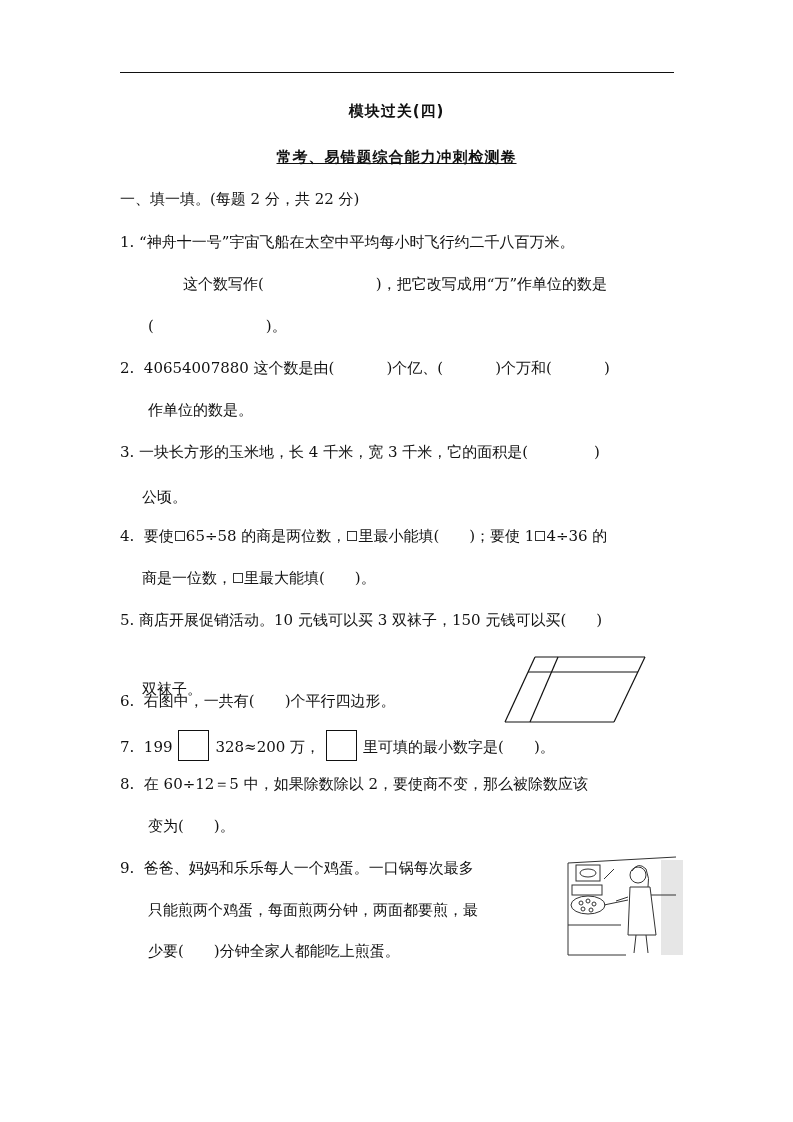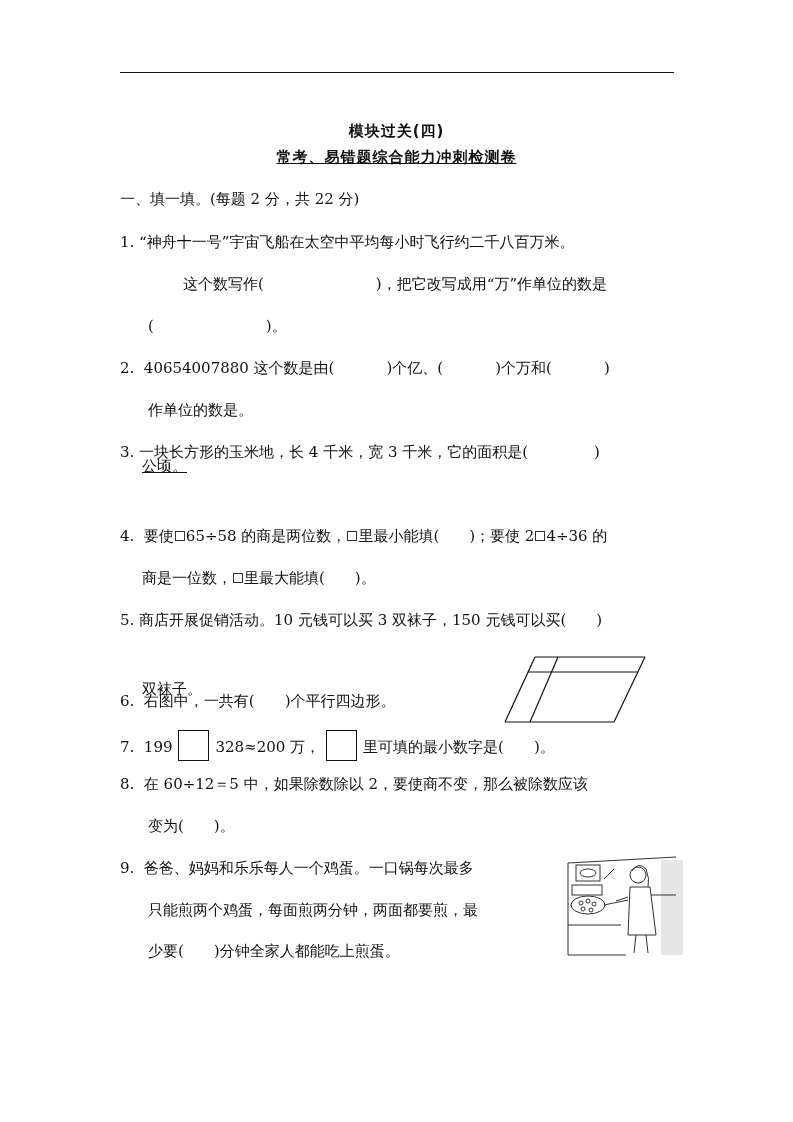--- a/index.html
+++ b/index.html
@@ -16,36 +16,36 @@
   .box { display:inline-block; width:29px; height:29px; border:1.3px solid #111; vertical-align:middle; margin:0 6px; position:relative; top:-2px; }
   .small-box { display:inline-block; width:8px; height:8px; border:1px solid #333; vertical-align:middle; margin:0 1px; position:relative; top:-1px; }
   .figure { position:absolute; left:500px; top:652px; }
   .illus { position:absolute; left:566px; top:855px; }
 </style>
 </head>
 <body>
 
 <div class="rule"></div>
 
-<div class="title" style="top:122px;">模块过关(四)</div>
+<div class="title" style="top:102px;">模块过关(四)</div>
 <div class="title" style="top:148px;text-decoration:underline;">常考、易错题综合能力冲刺检测卷</div>
 
 <div class="line" style="top:188px;">一、填一填。(每题 2 分，共 22 分)</div>
 
 <div class="line" style="top:231px;"><span>1. “神舟十一号”宇宙飞船在太空中平均每小时飞行约</span><span class="u">二千八百万</span><span>米。</span></div>
 <div class="line indent" style="top:273px;margin-left:35px;"><span>这个数写作(</span><span class="blank" style="width:112px;"></span><span>)，把它改写成用“万”作单位的数是</span></div>
 <div class="line indent" style="top:315px;"><span>(</span><span class="blank" style="width:112px;"></span><span>)。</span></div>
 
 <div class="line" style="top:357px;"><span>2.  40654007880 这个数是由(</span><span class="blank" style="width:52px;"></span><span>)个亿、(</span><span class="blank" style="width:52px;"></span><span>)个万和(</span><span class="blank" style="width:52px;"></span><span>)</span></div>
 <div class="line indent" style="top:399px;">作单位的数是。</div>
 
 <div class="line" style="top:441px;"><span>3. 一块长方形的玉米地，长 4 千米，宽 3 千米，它的面积是(</span><span class="blank" style="width:66px;"></span><span>)</span></div>
-<div class="line indent2" style="top:455px;text-decoration:underline;">公顷。</div>
+<div class="line indent2" style="top:486px;">公顷。</div>
 
-<div class="line" style="top:525px;"><span>4.  要使</span><span class="small-box"></span><span>65÷58 的商是两位数，</span><span class="small-box"></span><span>里最小能填(</span><span class="blank" style="width:30px;"></span><span>)；要使 2</span><span class="small-box"></span><span>4÷36 的</span></div>
+<div class="line" style="top:525px;"><span>4.  要使</span><span class="small-box"></span><span>65÷58 的商是两位数，</span><span class="small-box"></span><span>里最小能填(</span><span class="blank" style="width:30px;"></span><span>)；要使 1</span><span class="small-box"></span><span>4÷36 的</span></div>
 <div class="line indent2" style="top:567px;"><span>商是一位数，</span><span class="small-box"></span><span>里最大能填(</span><span class="blank" style="width:30px;"></span><span>)。</span></div>
 
 <div class="line" style="top:609px;"><span>5. 商店开展促销活动。10 元钱可以买 3 双袜子，150 元钱可以买(</span><span class="blank" style="width:30px;"></span><span>)</span></div>
 <div class="line indent2" style="top:634px;margin-top:44px;">双袜子。</div>
 
 <svg class="figure" width="150" height="76" viewBox="0 0 150 76">
   <g stroke="#111" stroke-width="1.2" fill="none">
     <line x1="35" y1="5" x2="145" y2="5"></line>
     <line x1="5" y1="70" x2="114" y2="70"></line>
     <line x1="35" y1="5" x2="5" y2="70"></line>

